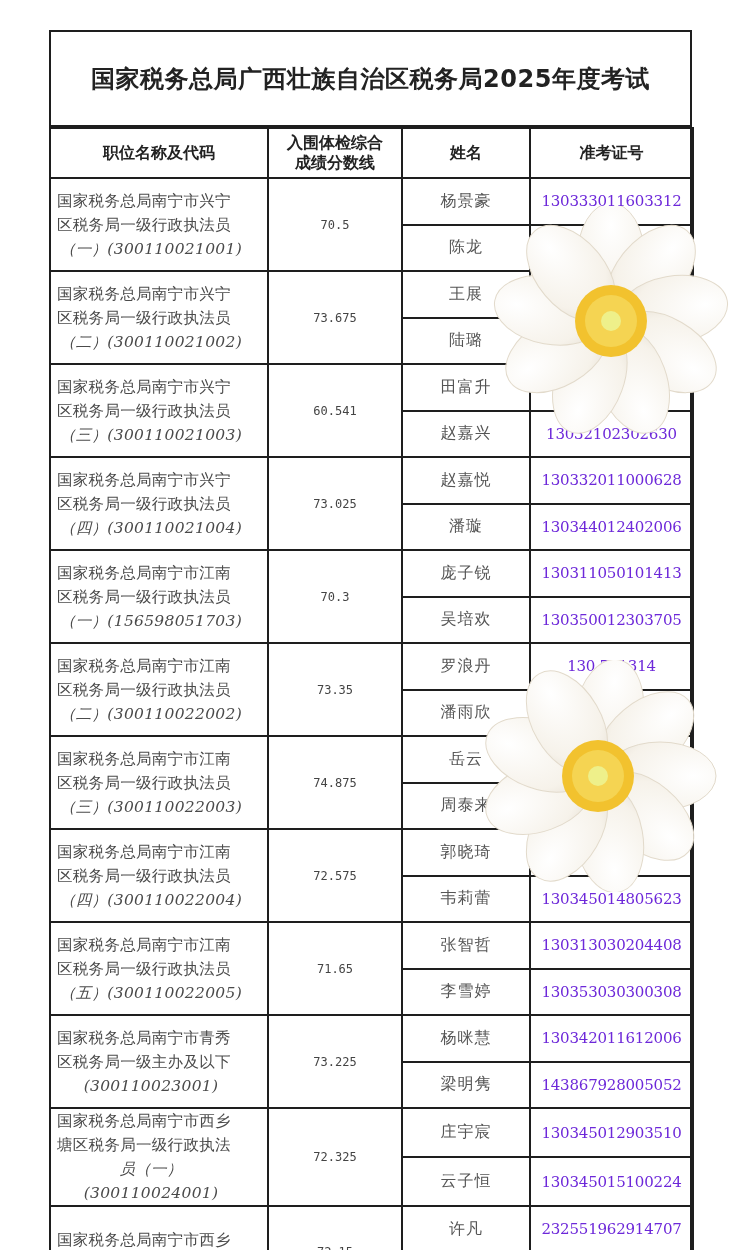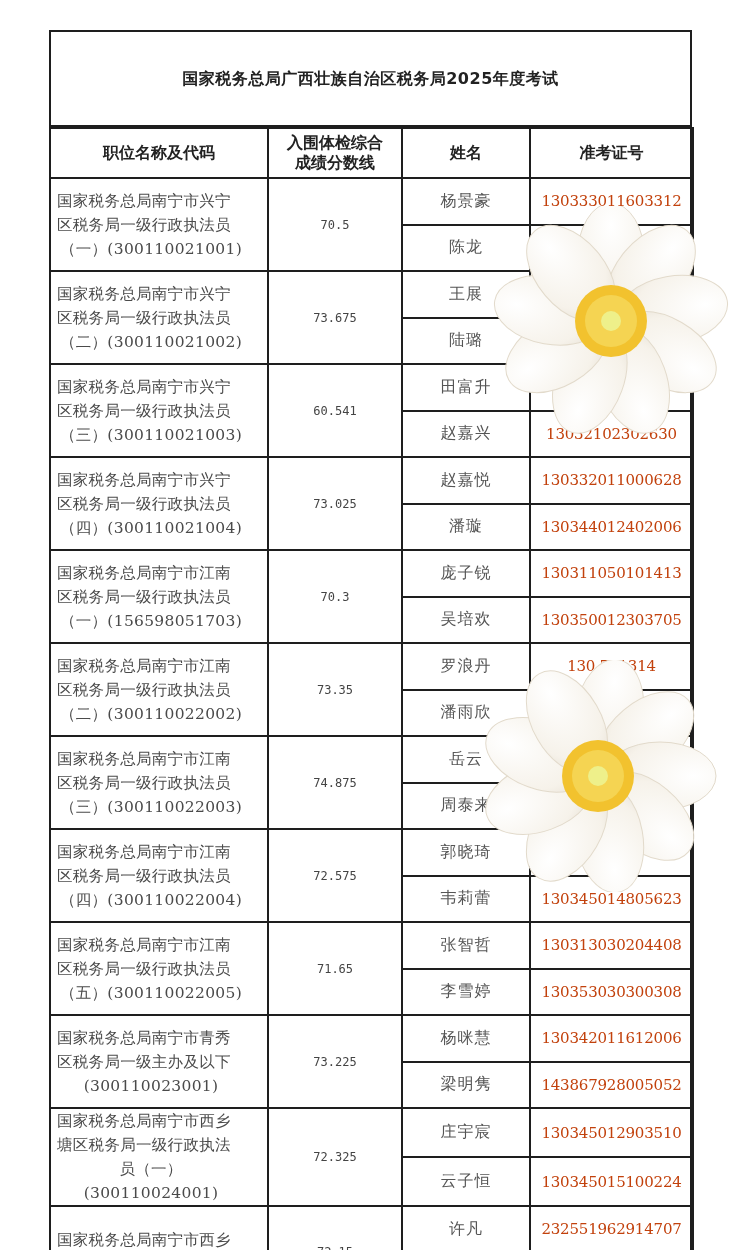--- a/index.html
+++ b/index.html
@@ -11,21 +11,21 @@
   }
   .doc {
     position: absolute; left: 49px; top: 30px; width: 643px;
     border: 2px solid #1e1e1e; border-bottom: none;
     box-sizing: border-box;
   }
   .title {
     height: 93px; display: flex; align-items: center; justify-content: center;
     text-align: left; border-bottom: 2px solid #1e1e1e;
     font-family: "DejaVu Sans", "Liberation Sans", sans-serif;
-    font-weight: bold; font-size: 16px; line-height: 34px; color: #222;
+    font-weight: bold; font-size: 24px; line-height: 34px; color: #222;
     letter-spacing: 0.5px; padding: 0 18px;
   }
   table {
     border-collapse: collapse; width: 643px; table-layout: fixed;
     margin-left: -2px;
   }
   col.c1 { width: 218px; } col.c2 { width: 134px; }
   col.c3 { width: 128px; } col.c4 { width: 163px; }
   th, td {
     border: 2px solid #1e1e1e; padding: 0; text-align: center;
@@ -33,24 +33,24 @@
   }
   th {
     height: 50px; font-family: "DejaVu Sans", "Liberation Sans", sans-serif;
     font-weight: bold; font-size: 16px; color: #222; line-height: 20px;
   }
   td.name, td.id { height: 46.5px; }
   td.pos {
     text-align: left; font-size: 15.5px; line-height: 24px; color: #4a4a4a;
     padding: 0 22px 0 6px; letter-spacing: 0.3px;
   }
-  td.pos .code { display: block; text-align: center; }
+  td.pos .code { display: block; text-align: center; font-style: italic; }
   td.score { font-size: 12px; color: #444; font-family: "DejaVu Sans Mono", "Liberation Mono", monospace; }
   td.name { font-size: 16px; color: #555; letter-spacing: 1px; }
-  td.id { font-size: 15px; color: #c2410c; letter-spacing: -0.2px; }
+  td.id { font-size: 15px; color: #6d28d9; letter-spacing: -0.2px; }
   .cutoff {
     position: absolute; left: 0; top: 1250px; width: 729px; height: 7px; background: #fff;
   }
   .flower { position: absolute; }
 </style>
 </head>
 <body>
 
 <div class="doc">
   <div class="title">

